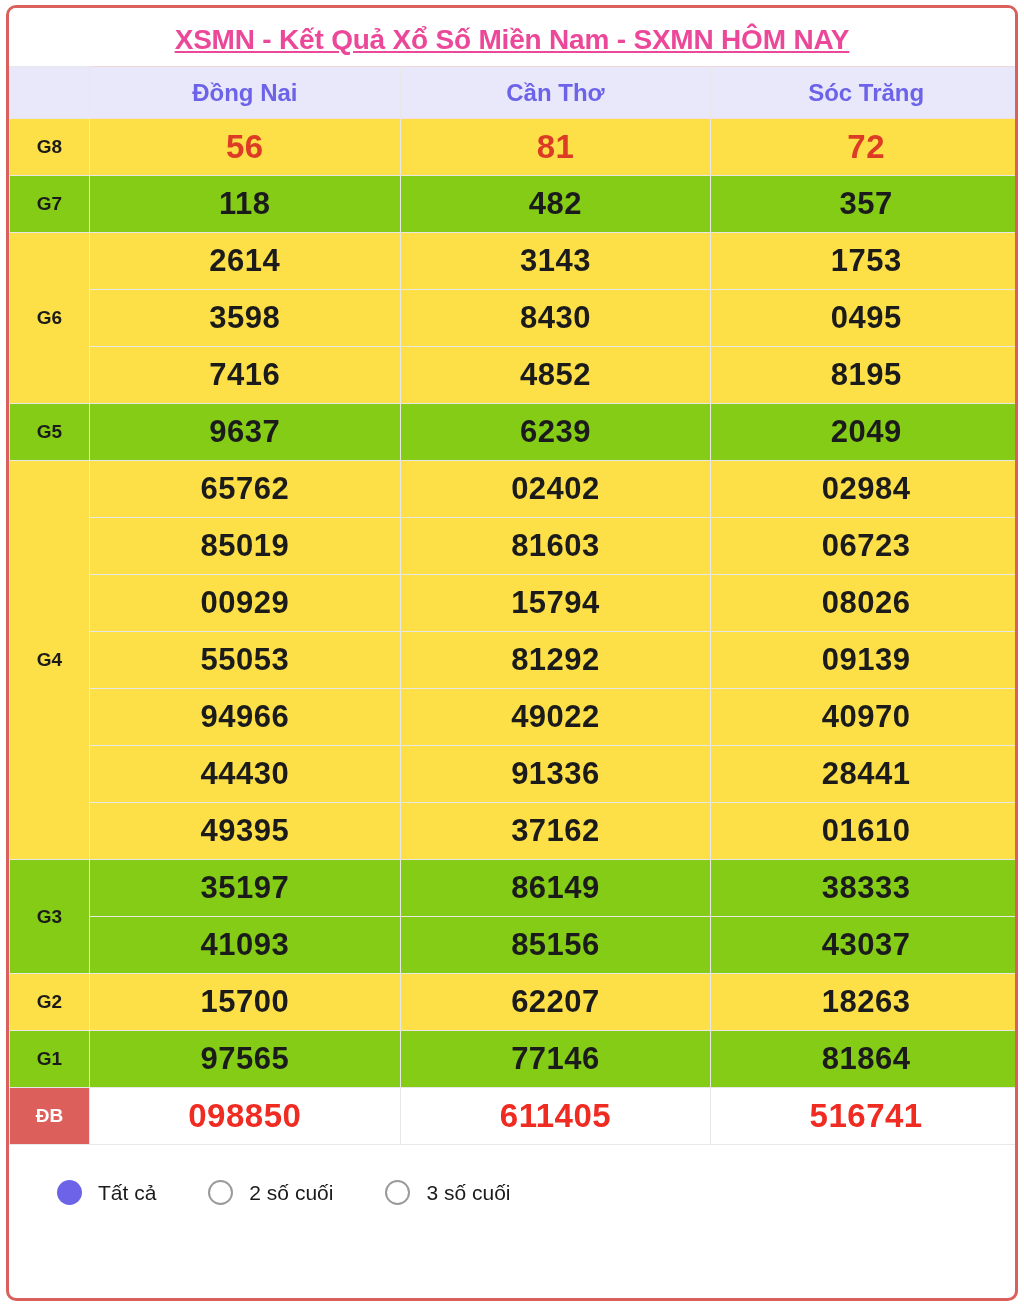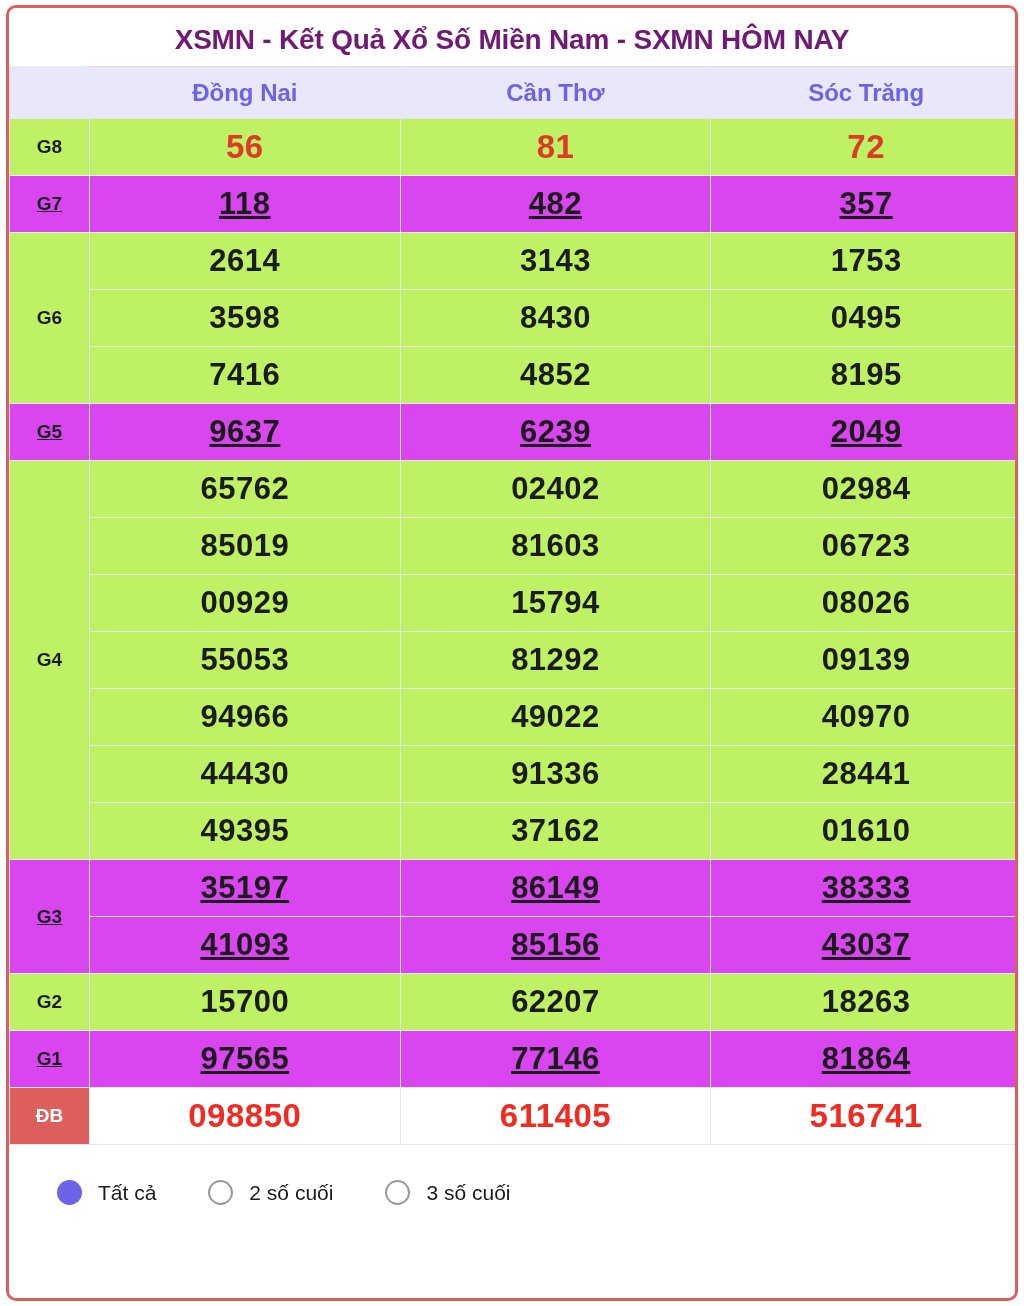--- a/index.html
+++ b/index.html
@@ -32,24 +32,25 @@
   
   .header {
     padding-top: 16px;
     padding-bottom: 10px;
     text-align: center;
     background: #ffffff;
   }
   .page-title {
     font-size: 28px;
     font-weight: bold;
-    color: #701a75;
+    color: #ec4899;
     letter-spacing: -0.2px;
     line-height: 1.15;
     margin: 0;
+    text-decoration: underline;
   }
   .breadcrumb {
     margin-top: 12px;
     font-size: 19px;
     color: #6c63e8;
     line-height: 1.2;
   }
   .breadcrumb a {
     color: #6c63e8;
     text-decoration: underline;
@@ -99,22 +100,22 @@
     border-left: none;
   }
   td.num {
     font-size: 31px;
     font-weight: bold;
     color: #1b1b1b;
     height: 57px;
     letter-spacing: 0.5px;
   }
   
-  tr.alt td { background: #bef264; }
-  tr.plain td { background: #d946ef; text-decoration: underline; }
+  tr.alt td { background: #fde047; }
+  tr.plain td { background: #84cc16; }
   td.num.big  { font-size: 33px; color: #ef2b22; }
   td.num.g8   { font-size: 33px; color: #dc3c26; }
 
   td.db-label {
     background: #dd5f5c !important;
     color: #ffffff;
     font-size: 19px;
     font-weight: bold;
     border-left: none;
   }

